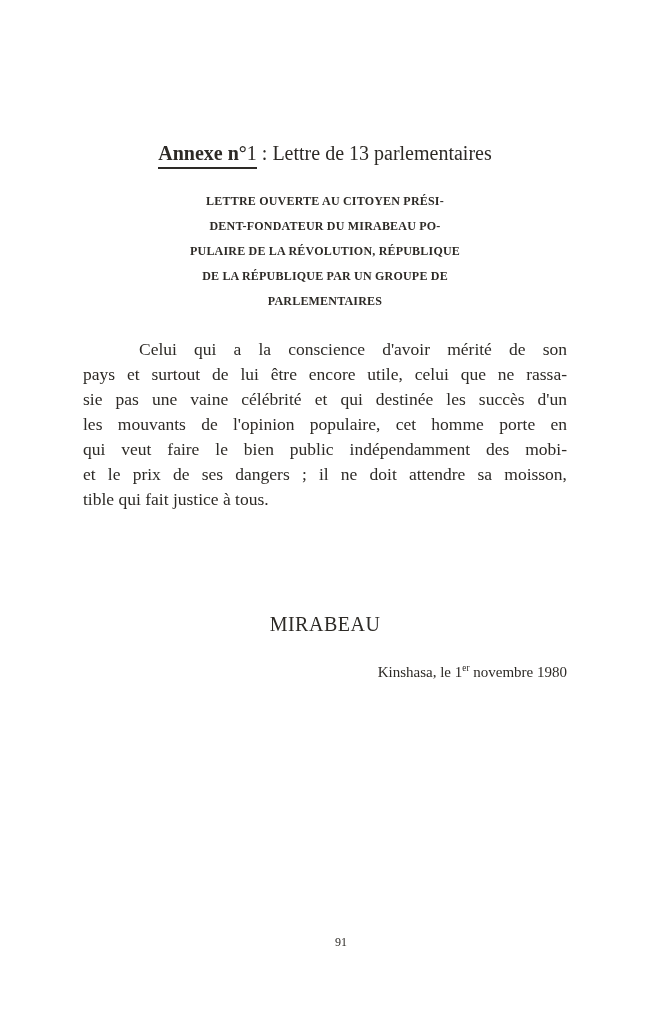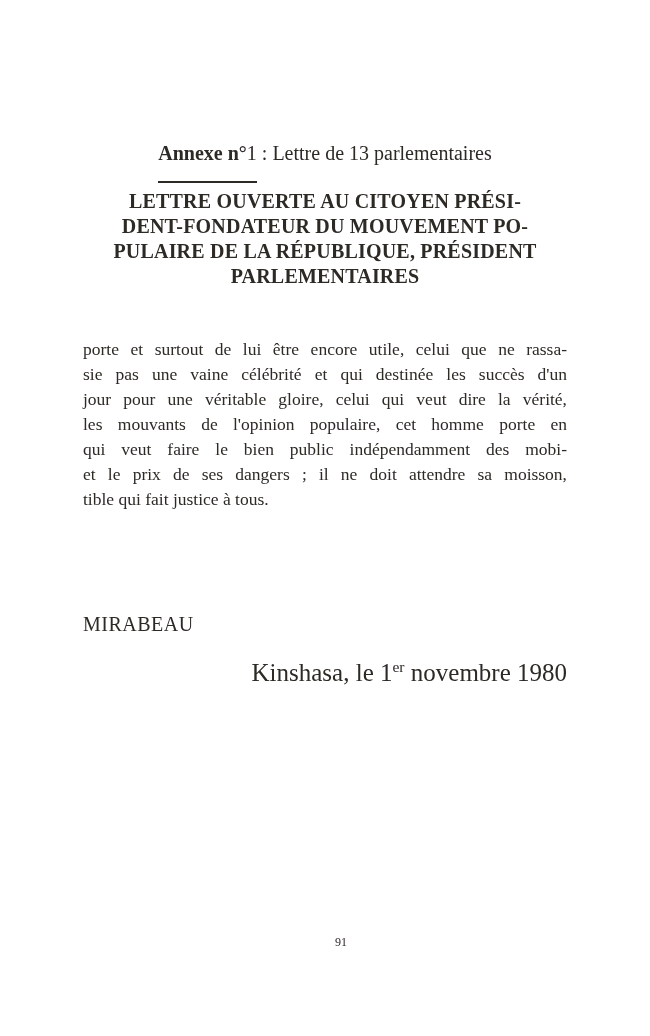--- a/index.html
+++ b/index.html
@@ -27,34 +27,34 @@
     left:83px;
     width:484px;
     text-align:center;
     font-size:20px;
     line-height:25px;
     white-space:nowrap;
   }
   .annex-label{
     font-weight:bold;
     border-bottom:2px solid currentColor;
-    padding-bottom:17px;
+    padding-bottom:3px;
   }
   .annex-label .num{
     font-weight:normal;
   }
   
   .letter-title{
     position:absolute;
     top:189px;
     left:83px;
     width:484px;
     text-align:center;
     font-weight:bold;
-    font-size:20px;
+    font-size:12px;
     line-height:25px;
     letter-spacing:0.2px;
   }
   
   .body-paragraph{
     position:absolute;
     top:337px;
     left:83px;
     width:484px;
     font-size:17.5px;
@@ -69,32 +69,32 @@
   }
   .body-paragraph .pline.last{
     text-align-last:left;
   }
   
   .signature{
     position:absolute;
     top:612px;
     left:83px;
     width:484px;
-    text-align:left;
+    text-align:center;
     font-size:20px;
     line-height:25px;
     letter-spacing:0.5px;
   }
   .dateline{
     position:absolute;
     top:660px;
     left:83px;
     width:484px;
     text-align:right;
-    font-size:25px;
+    font-size:15px;
     line-height:25px;
   }
   .dateline sup{
     font-size:0.62em;
     vertical-align:super;
     line-height:0;
   }
   
   .page-number{
     position:absolute;
@@ -110,29 +110,30 @@
 <body>
 
 <div class="page">
 
   <div class="annex-line">
     <span class="annex-label"><b>Annexe n°</b><span class="num">1</span></span><span> : </span><span>Lettre de 13 parlementaires</span>
   </div>
 
   <div class="letter-title">
     <div>LETTRE OUVERTE AU CITOYEN PRÉSI-</div>
-    <div>DENT-FONDATEUR DU MOUVEMENT PO-</div>
-    <div>PULAIRE DE LA RÉPUBLIQUE, PRÉSIDENT</div>
+    <div>DENT-FONDATEUR DU MIRABEAU PO-</div>
+    <div>PULAIRE DE LA RÉVOLUTION, RÉPUBLIQUE</div>
+    <div>DE LA RÉPUBLIQUE PAR UN GROUPE DE</div>
     <div>PARLEMENTAIRES</div>
   </div>
 
   <div class="body-paragraph">
-    <div class="pline">porte et surtout de lui être encore utile, celui que ne rassa-</div>
+    <div class="pline first">Celui qui a la conscience d'avoir mérité de son</div>
+    <div class="pline">pays et surtout de lui être encore utile, celui que ne rassa-</div>
     <div class="pline">sie pas une vaine célébrité et qui destinée les succès d'un</div>
-    <div class="pline">jour pour une véritable gloire, celui qui veut dire la vérité,</div>
     <div class="pline">les mouvants de l'opinion populaire, cet homme porte en</div>
     <div class="pline">qui veut faire le bien public indépendamment des mobi-</div>
     <div class="pline">et le prix de ses dangers ; il ne doit attendre sa moisson,</div>
     <div class="pline last">tible qui fait justice à tous.</div>
   </div>
 
   <div class="signature">MIRABEAU</div>
 
   <div class="dateline">
     <span>Kinshasa, le 1</span><sup>er</sup><span> novembre 1980</span>

